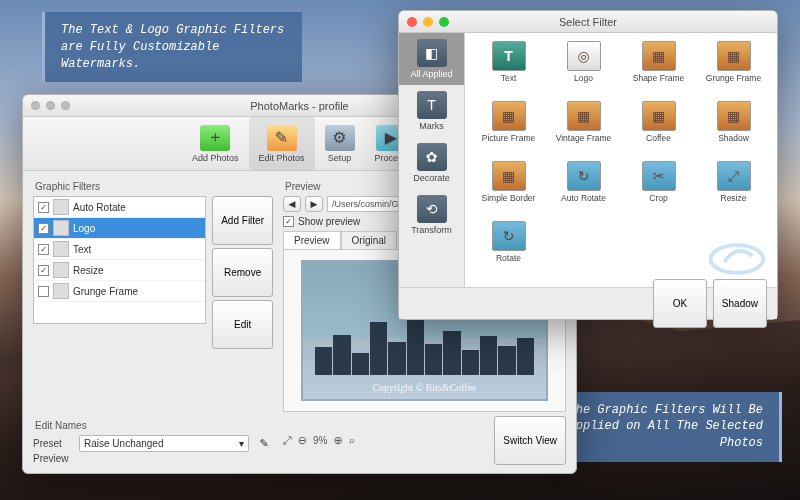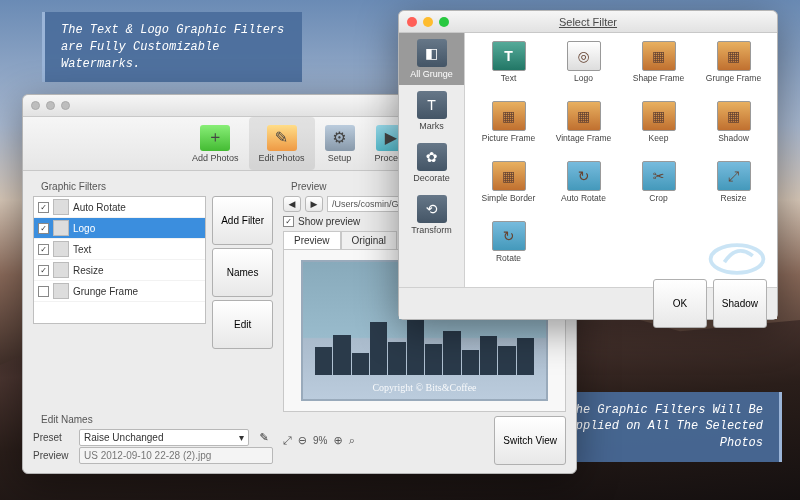--- a/index.html
+++ b/index.html
@@ -9,34 +9,34 @@
   .callout { position: absolute; background: rgba(74,108,155,0.92); color: #fff; padding: 10px 16px; font-style: italic; font-family: Liberation Mono, monospace; font-size: 12px; border-left: 3px solid #9bb5d8; max-width: 260px; line-height: 1.4; }
   .callout.top { top: 12px; left: 42px; }
   .callout.bottom { bottom: 38px; right: 18px; text-align: right; border-left: none; border-right: 3px solid #9bb5d8; }
 
   .mac-window { position: absolute; background: #ececec; border: 1px solid #b5b5b5; border-radius: 6px; box-shadow: 0 10px 40px rgba(0,0,0,0.4); font-size: 11px; color: #333; }
   .title-bar { height: 22px; background: linear-gradient(#f6f6f6,#e2e2e2); border-bottom: 1px solid #c8c8c8; border-radius: 6px 6px 0 0; display: flex; align-items: center; position: relative; }
   .traffic { display: flex; gap: 6px; padding-left: 8px; }
   .dot { width: 10px; height: 10px; border-radius: 50%; }
   .dot.r { background:#ff5f57;} .dot.y{background:#febc2e;} .dot.g{background:#28c840;}
   .dot.off { background:#bdbdbd; border:1px solid #aaa; width:9px; height:9px; }
-  .title-text { position: absolute; left: 0; right: 0; text-align: center; font-size: 11px; color: #4a4a4a; pointer-events: none; text-decoration: underline; }
+  .title-text { position: absolute; left: 0; right: 0; text-align: center; font-size: 11px; color: #4a4a4a; pointer-events: none; }
 
   
   .photomarks { left: 22px; top: 94px; width: 555px; height: 380px; }
   .toolbar { height: 54px; background: linear-gradient(#f6f6f6,#e6e6e6); border-bottom: 1px solid #c8c8c8; display: flex; justify-content: center; gap: 0; }
   .tool-btn { display: flex; flex-direction: column; align-items: center; justify-content: center; padding: 4px 10px; gap: 2px; cursor: pointer; font-size: 9px; color:#444; }
   .tool-btn.active { background: rgba(0,0,0,0.08); border-radius: 4px; }
   .tool-ico { width: 30px; height: 26px; border-radius: 3px; display:flex; align-items:center; justify-content:center; font-size:16px; }
   .ico-add{background:linear-gradient(#8e7,#4b3);} .ico-edit{background:linear-gradient(#fd8,#e94);} .ico-setup{background:linear-gradient(#bcd,#89a);} .ico-process{background:linear-gradient(#9de,#5bc);}
 
   .pm-body { display:flex; padding: 8px 10px; gap: 10px; height: calc(100% - 76px); }
   .pm-left { width: 240px; display:flex; flex-direction:column; }
   .pm-right { flex:1; display:flex; flex-direction:column; }
-  .section-label { font-size:10px; color:#555; margin: 2px 0 4px 8px; }
+  .section-label { font-size:10px; color:#555; margin: 2px 0 4px 2px; }
 
   .filter-list-row { display:flex; gap:6px; }
   .filter-list { flex:1; border:1px solid #bfbfbf; background:#fff; height:128px; overflow:auto; }
   .filter-item { display:flex; align-items:center; gap:4px; padding:2px 4px; font-size:10px; border-bottom:1px solid #f2f2f2; cursor:pointer; }
   .filter-item.sel { background:#3b8ede; color:#fff; }
   .chk { width:11px; height:11px; border:1px solid #888; background:#fff; display:inline-flex; align-items:center; justify-content:center; font-size:8px; color:#333; }
   .chk.on::after{content:"✓";}
   .fi-ico { width:16px; height:16px; background:#ddd; border:1px solid #bbb; display:inline-block; }
   .side-btns { display:flex; flex-direction:column; gap:3px; }
   .btn { background:linear-gradient(#fff,#e8e8e8); border:1px solid #b0b0b0; border-radius:3px; padding:18px 8px; font-size:10px; cursor:pointer; white-space:nowrap; }
@@ -89,20 +89,21 @@
 <div class="callout top">The Text &amp; Logo Graphic Filters are Fully Customizable Watermarks.</div>
 <div class="callout bottom">The Graphic Filters Will Be Applied on All The Selected Photos</div>
 
 <div class="mac-window photomarks">
   <div class="title-bar">
     <div class="traffic">
       <div class="dot off"></div>
       <div class="dot off"></div>
       <div class="dot off"></div>
     </div>
+    <div class="title-text">PhotoMarks - profile</div>
   </div>
   <div class="toolbar">
     <div class="tool-btn">
       <div class="tool-ico ico-add">＋</div>
       <span>Add Photos</span>
     </div>
     <div class="tool-btn active">
       <div class="tool-ico ico-edit">✎</div>
       <span>Edit Photos</span>
     </div>
@@ -141,35 +142,34 @@
                  <span>Resize</span>
             </div>
             <div class="filter-item">
               <span class="chk "></span>
                  <span class="fi-ico"></span>
                  <span>Grunge Frame</span>
             </div>
           </div>
         <div class="side-btns">
           <button class="btn">Add Filter</button>
-          <button class="btn">Names</button>
+          <button class="btn">Remove</button>
           <button class="btn">Edit</button>
         </div>
       </div>
 
       <div class="edit-names">
         <div class="section-label">Edit Names</div>
         <div class="form-row">
           <label>Preset</label>
           <div class="select"><span>Raise Unchanged</span> <span style="float:right">▾</span></div>
           <div class="pencil">✎</div>
         </div>
         <div class="form-row">
           <label>Preview</label>
-          <div class="text-input ro">US 2012-09-10 22-28 (2).jpg</div>
         </div>
       </div>
     </div>
 
     <div class="pm-right">
       <div class="section-label">Preview</div>
       <div class="nav-row">
         <div class="nav-btn">◀</div>
         <div class="nav-btn">▶</div>
         <div class="path">/Users/cosmin/Google Drive/Share…</div>
@@ -221,21 +221,21 @@
       <div class="dot r"></div>
       <div class="dot y"></div>
       <div class="dot g"></div>
     </div>
     <div class="title-text">Select Filter</div>
   </div>
   <div class="sf-body">
     <div class="sf-cats" id="sf-cats">
         <div class="sf-cat sel">
           <div class="sf-cat-ico">◧</div>
-                 <span>All Grunge</span>
+                 <span>All Applied</span>
         </div>
         <div class="sf-cat">
           <div class="sf-cat-ico">T</div>
                  <span>Marks</span>
         </div>
         <div class="sf-cat">
           <div class="sf-cat-ico">✿</div>
                  <span>Decorate</span>
         </div>
         <div class="sf-cat">
@@ -263,21 +263,21 @@
         <div class="sf-item">
           <div class="sf-ico ">▦</div>
                  <span>Picture Frame</span>
         </div>
         <div class="sf-item">
           <div class="sf-ico ">▦</div>
                  <span>Vintage Frame</span>
         </div>
         <div class="sf-item">
           <div class="sf-ico ">▦</div>
-                 <span>Keep</span>
+                 <span>Coffee</span>
         </div>
         <div class="sf-item">
           <div class="sf-ico ">▦</div>
                  <span>Shadow</span>
         </div>
         <div class="sf-item">
           <div class="sf-ico ">▦</div>
                  <span>Simple Border</span>
         </div>
         <div class="sf-item">

